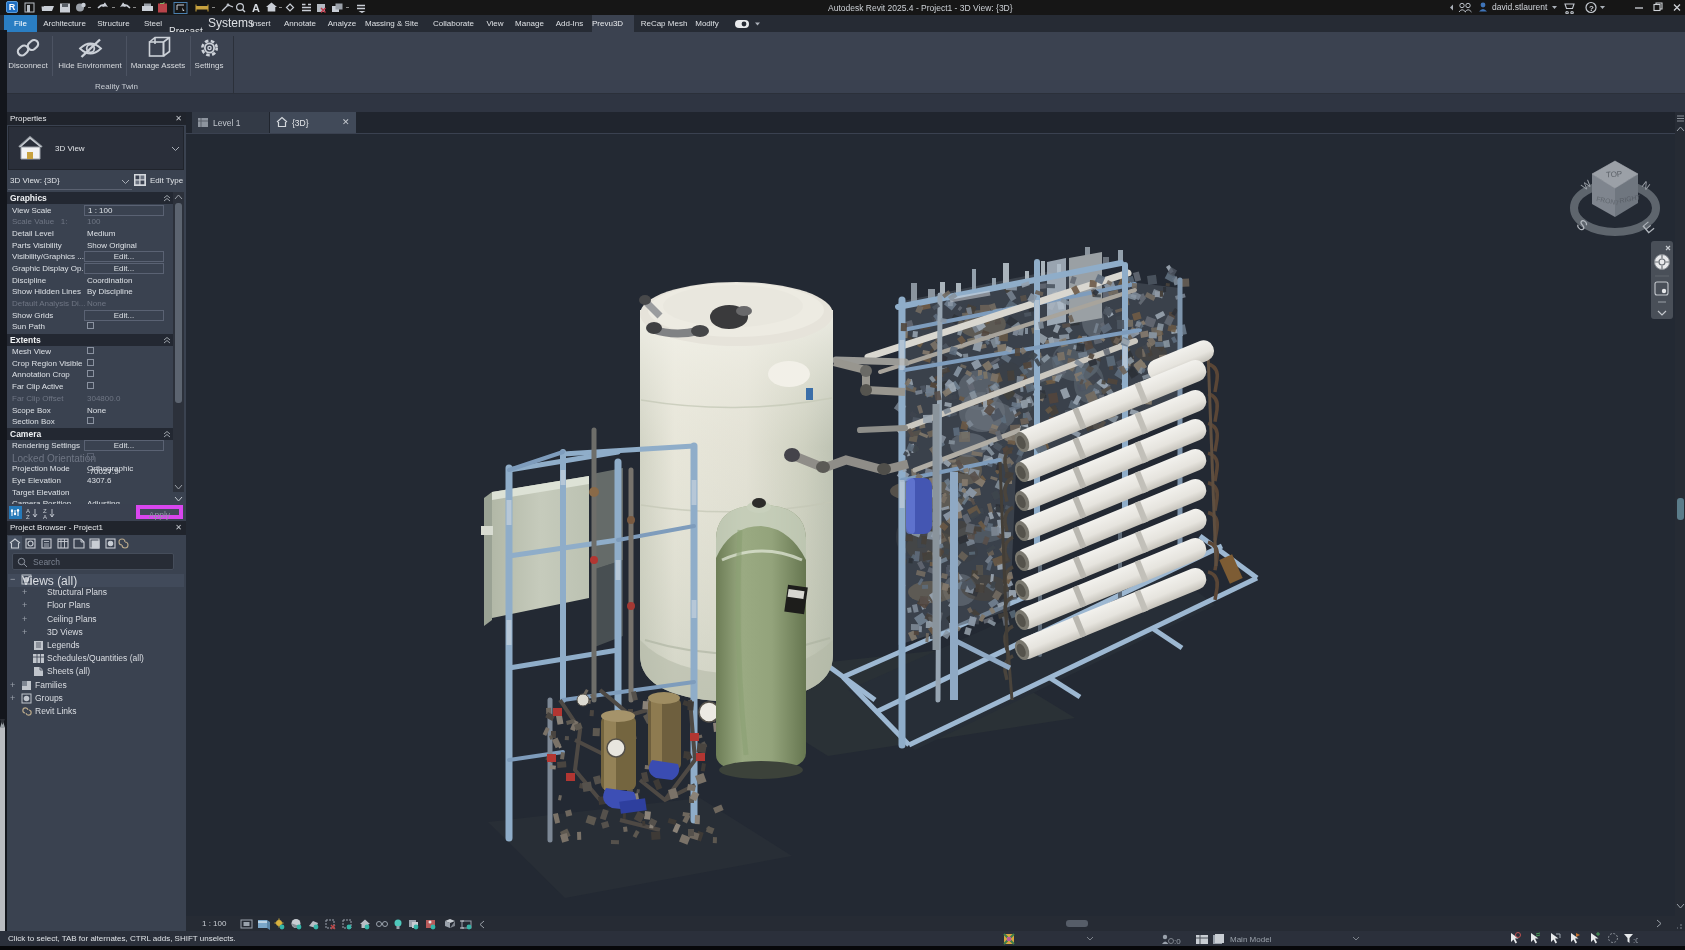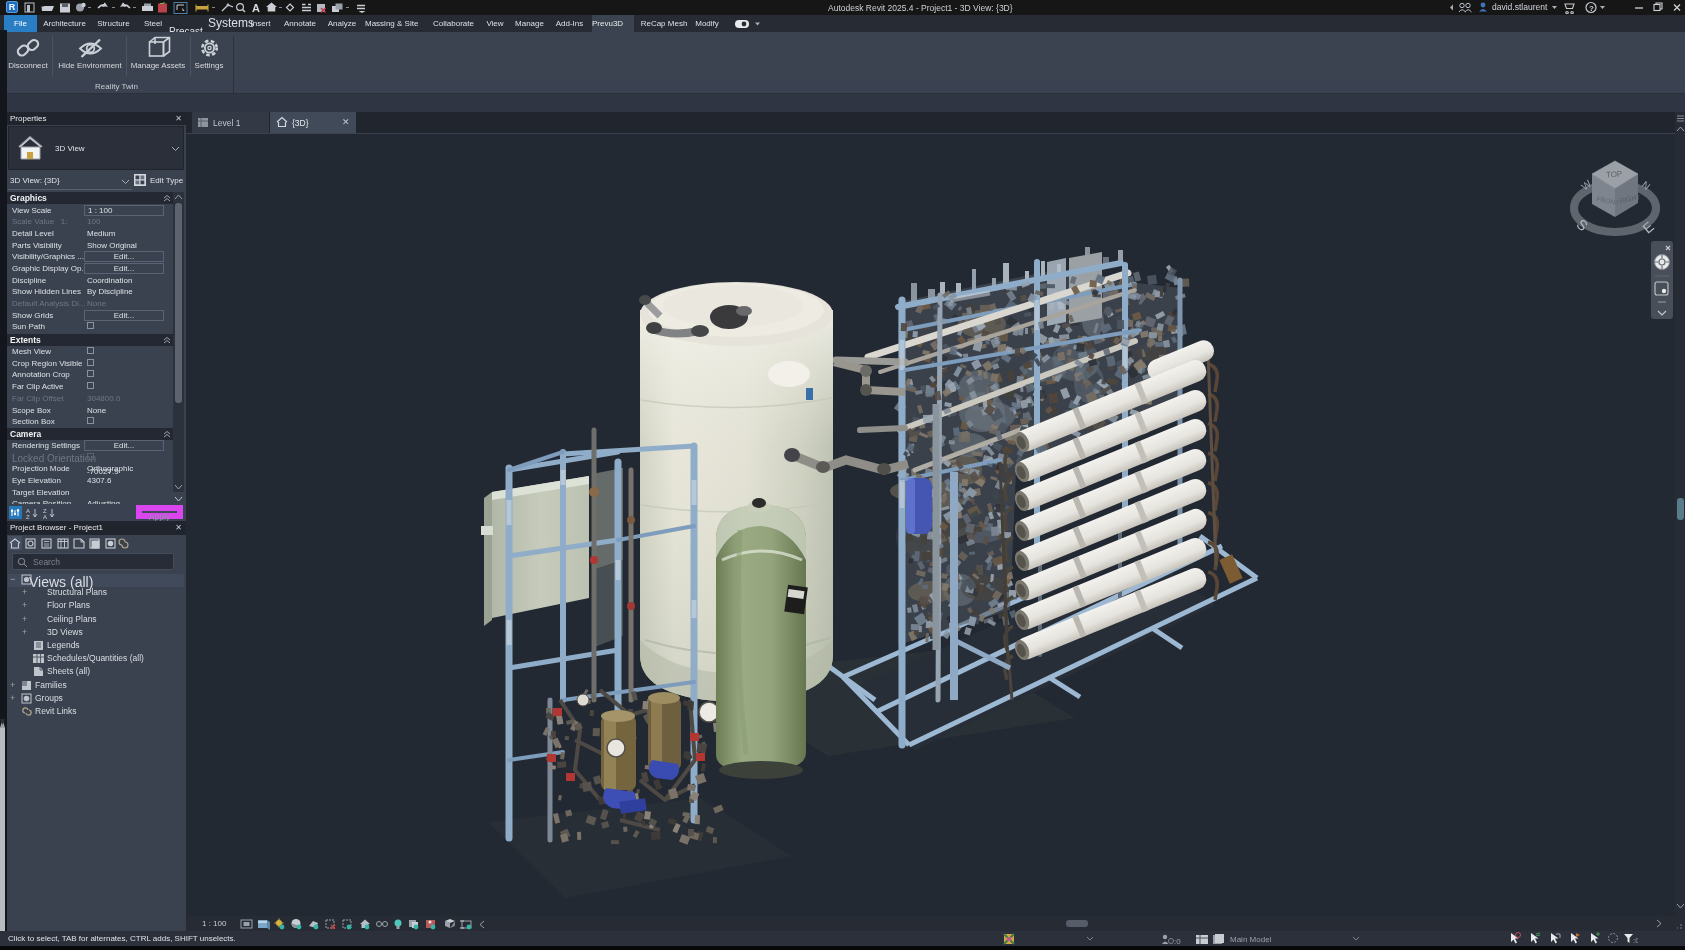--- a/index.html
+++ b/index.html
@@ -256,21 +256,21 @@
 <svg class="abs" style="left:26px;top:507px" width="13" height="12" viewBox="0 0 13 12">
       <text x="0" y="6" font-size="6" fill="#c6cbd2">A</text>
       <text x="0" y="12" font-size="6" fill="#c6cbd2">Z</text>
       <path d="M9 2 v8 m-2 -3 l2 3 l2 -3" stroke="#c6cbd2" fill="none" stroke-width="0.9"></path>
     </svg>
 <svg class="abs" style="left:43px;top:507px" width="13" height="12" viewBox="0 0 13 12">
       <text x="0" y="6" font-size="6" fill="#c6cbd2">Z</text>
       <text x="0" y="12" font-size="6" fill="#c6cbd2">A</text>
       <path d="M9 2 v8 m-2 -3 l2 3 l2 -3" stroke="#c6cbd2" fill="none" stroke-width="0.9"></path>
     </svg>
-<div class="abs" style="left:136px;top:505px;width:47px;height:14px;background:#414a59;border:6px solid #d946ef;color:#8d95a3;font-size:8.5px;text-align:center;line-height:12px">Apply</div>
+<div class="abs" style="left:136px;top:505px;width:47px;height:14px;background:#414a59;border:4px solid #d946ef;color:#8d95a3;font-size:8.5px;text-align:center;line-height:12px">Apply</div>
 
 <div class="abs" style="left:7px;top:521px;width:179px;height:14px;background:#20242c;color:#e7e9ec;font-size:8px;padding-left:3px;line-height:14px">Project Browser - Project1<span style="float:right;margin-right:4px;color:#c6cad0">✕</span></div>
 <div class="abs" style="left:8px;top:536px;width:14px;height:14px;background:#465060"></div>
 <svg class="abs" style="left:9px;top:537px" width="125" height="13" viewBox="0 0 125 13">
  <g fill="none" stroke="#c8cdd4" stroke-width="1.1">
   <path d="M1 6 L6 2 L11 6 M2.5 6 v5 h7 v-5"></path>
   <rect x="17" y="2" width="9" height="9"></rect>
         <circle cx="21.5" cy="6.5" r="2.5"></circle>
   <rect x="33" y="2" width="9" height="9"></rect>
         <path d="M35 4.5 h5 M35 7 h5 M35 9 h5" stroke-width="0.8"></path>
@@ -290,21 +290,21 @@
       <circle cx="4.5" cy="4.5" r="3.2" stroke="#8d94a0" fill="none"></circle>
       <path d="M7 7 l3 3" stroke="#8d94a0"></path>
     </svg>
 <div class="abs" style="left:33px;top:557px;color:#7b8290;font-size:8.5px">Search</div>
 <div class="abs" style="left:8px;top:574px;width:176px;height:13px;background:#414a5a"></div>
     <div class="abs" style="left:10px;top:575px;width:8px;height:8px;color:#aab0b8;font-size:9px;line-height:8px">−</div>
     <svg class="abs" style="left:21px;top:574px" width="11" height="11">
       <rect x="1" y="1" width="9" height="9" fill="none" stroke="#c0c5cc"></rect>
       <circle cx="5.5" cy="5.5" r="2.6" fill="#c0c5cc"></circle>
     </svg>
-    <div class="abs" style="left:29px;top:574px;color:#dbdee3;font-size:14px">Views (all)</div>
+    <div class="abs" style="left:22px;top:574px;color:#dbdee3;font-size:12px">Views (all)</div>
     <div class="abs" style="left:22px;top:588px;width:8px;height:8px;color:#9aa1ab;font-size:9px;line-height:8px">+</div>
     <div class="abs" style="left:47px;top:587px;color:#dbdee3;font-size:8.5px">Structural Plans</div>
     <div class="abs" style="left:22px;top:601px;width:8px;height:8px;color:#9aa1ab;font-size:9px;line-height:8px">+</div>
     <div class="abs" style="left:47px;top:600px;color:#dbdee3;font-size:8.5px">Floor Plans</div>
     <div class="abs" style="left:22px;top:615px;width:8px;height:8px;color:#9aa1ab;font-size:9px;line-height:8px">+</div>
     <div class="abs" style="left:47px;top:614px;color:#dbdee3;font-size:8.5px">Ceiling Plans</div>
     <div class="abs" style="left:22px;top:628px;width:8px;height:8px;color:#9aa1ab;font-size:9px;line-height:8px">+</div>
     <div class="abs" style="left:47px;top:627px;color:#dbdee3;font-size:8.5px">3D Views</div>
     <svg class="abs" style="left:33px;top:640px" width="11" height="11">
       <rect x="1" y="1" width="9" height="9" fill="#c0c5cc"></rect>

